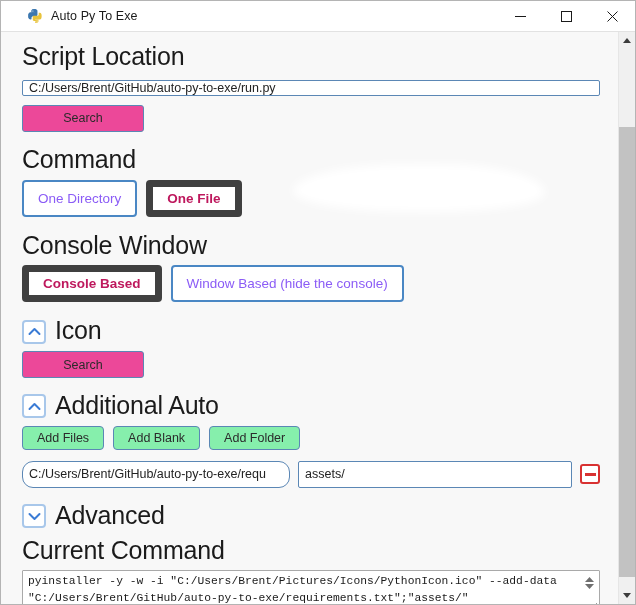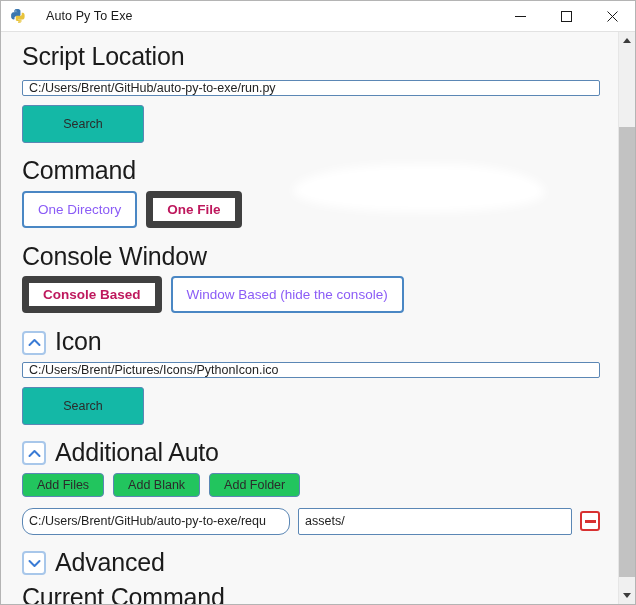--- a/index.html
+++ b/index.html
@@ -16,21 +16,21 @@
     background: #f8f8f8;
   }
   
   .titlebar {
     height: 31px; min-height: 31px;
     background: #ffffff;
     border-bottom: 1px solid #e2e2e2;
     display: flex; align-items: center;
     position: relative;
   }
-  .titlebar-left { display: flex; align-items: center; gap: 20px; padding-left: 9px; }
+  .titlebar-left { display: flex; align-items: center; gap: 8px; padding-left: 26px; }
   .py-icon { width: 16px; height: 16px; display: block; }
   .title-text { font-size: 12.5px; color: #1a1a1a; letter-spacing: .1px; }
   .win-buttons { margin-left: auto; display: flex; height: 31px; }
   .win-btn {
     width: 46px; height: 31px;
     display: flex; align-items: center; justify-content: center;
     cursor: default;
   }
   .win-btn svg { display: block; }
   
@@ -60,42 +60,42 @@
   .txt-input {
     flex: 1; height: 27px;
     border: 1px solid #5b87b5; border-radius: 2px;
     background: #ffffff;
     font-family: "Liberation Sans", sans-serif;
     font-size: 12.5px; color: #222; padding: 0 6px;
     outline: none; min-width: 0;
   }
   .txt-input::placeholder { color: #9a9a9a; }
   .search-btn {
-    width: 122px; height: 38px;
+    width: 122px; height: 27px;
     border: 1px solid #5b87b5; border-radius: 3px;
-    background: #14b8a6; color: #2b2b2b;
+    background: #ec4899; color: #2b2b2b;
     font-family: "Liberation Sans", sans-serif; font-size: 12.5px;
     cursor: pointer;
   }
   
   .btn-group { display: flex; gap: 9px; margin-bottom: 14px; align-items: flex-start; }
   .tgl {
     height: 37px; padding: 0 14px;
     border-radius: 4px; background: #ffffff;
     font-family: "Liberation Sans", sans-serif; font-size: 13.5px;
     cursor: pointer; white-space: nowrap;
   }
   .tgl.selected { border: 2px solid #4a87c4; color: #8b5cf6; }
   .tgl.disabled { border: 7px solid #404040; color: #be185d; cursor: default; font-weight: bold; }
   
   .small-btns { display: flex; gap: 9px; margin-bottom: 11px; }
   .sbtn {
     height: 24px; padding: 0 14px;
     border: 1px solid #5b87b5; border-radius: 4px;
-    background: #22c55e; color: #2b2b2b;
+    background: #86efac; color: #2b2b2b;
     font-family: "Liberation Sans", sans-serif; font-size: 12.5px;
     cursor: pointer;
   }
   
   .af-row { display: flex; align-items: center; gap: 8px; margin-bottom: 13px; }
   .af-left { flex: 0 0 268px; border-radius: 11px; }
   .af-right { flex: 1; }
   .remove-btn {
     width: 20px; height: 20px; flex: 0 0 20px;
     border: 2px solid #d83131; border-radius: 3px;
@@ -222,21 +222,20 @@
       
       <div class="h1 tight">
         <span class="collapse-box">
           <svg width="13" height="9" viewBox="0 0 13 9">
             <polyline points="1.5,7 6.5,2 11.5,7" fill="none" stroke="#3a7bd5" stroke-width="2" stroke-linecap="round" stroke-linejoin="round"></polyline>
           </svg>
         </span>
         <span>Icon</span>
       </div>
       <div class="row">
-        <input class="txt-input" type="text" value="C:/Users/Brent/Pictures/Icons/PythonIcon.ico" style="">
         <button class="search-btn">Search</button>
       </div>
 
       
       <div class="h1 tight">
         <span class="collapse-box">
           <svg width="13" height="9" viewBox="0 0 13 9">
             <polyline points="1.5,7 6.5,2 11.5,7" fill="none" stroke="#3a7bd5" stroke-width="2" stroke-linecap="round" stroke-linejoin="round"></polyline>
           </svg>
         </span>

